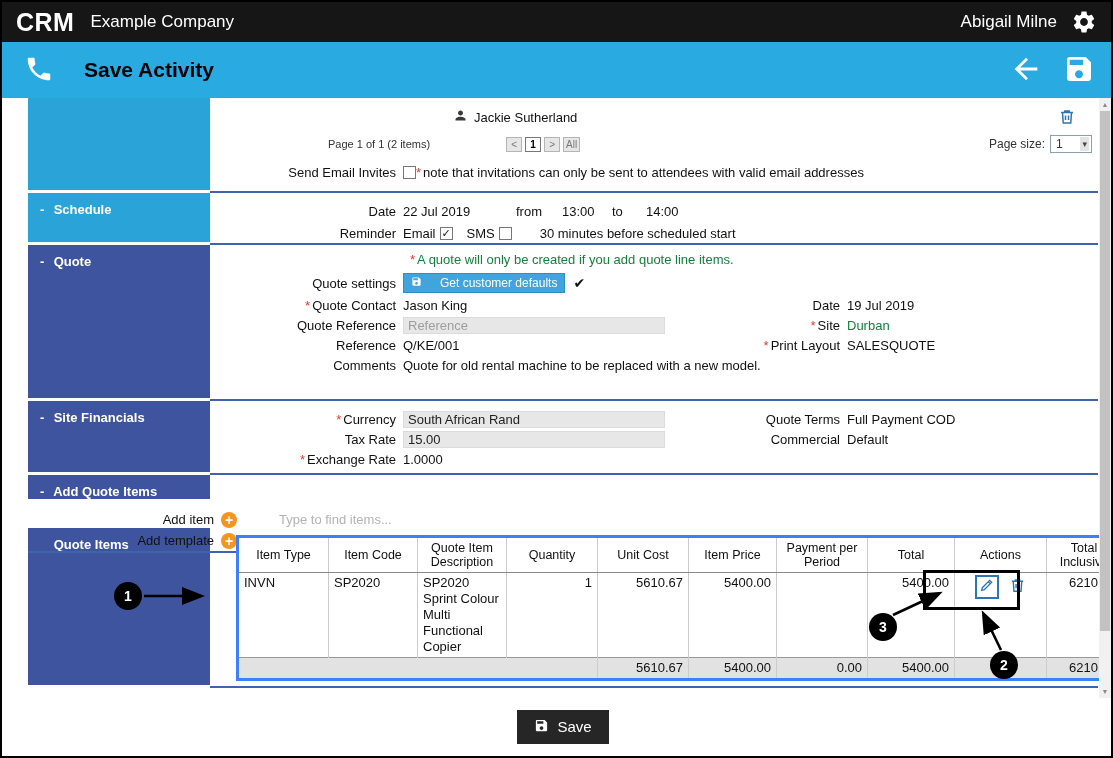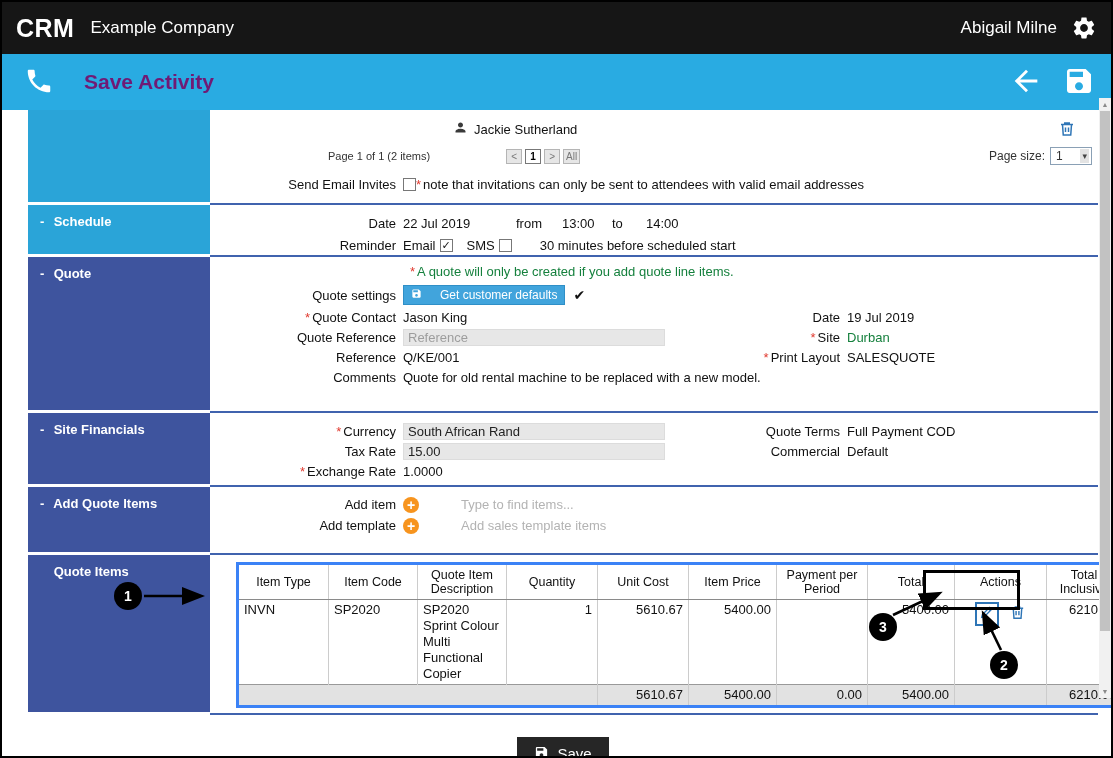--- a/index.html
+++ b/index.html
@@ -1,27 +1,27 @@
 <!DOCTYPE html>
 <html><head>
 <meta charset="utf-8">
 <style>
   * { box-sizing: border-box; margin: 0; padding: 0; }
   html,body { width:1113px; height:758px; }
   body { font-family:"Liberation Sans","DejaVu Sans",sans-serif; font-size:13px; color:#111; }
   .app { position:relative; width:1113px; height:758px; border:2px solid #000; background:#fff; overflow:hidden; }
 
   
-  .topbar { height:52px; background:#161616; color:#fff; display:flex; align-items:center; padding:0 14px; }
+  .topbar { height:40px; background:#161616; color:#fff; display:flex; align-items:center; padding:0 14px; }
   .logo { font-size:25px; font-weight:900; letter-spacing:.5px; margin-right:16px; }
   .company { font-size:17px; }
   .user { margin-left:auto; font-size:17px; margin-right:14px; }
   .gear svg { display:block; }
 
-  .actbar { height:56px; background:#29abe2; color:#701a75; display:flex; align-items:center; padding:0 16px; }
+  .actbar { height:56px; background:#29abe2; color:#000000; display:flex; align-items:center; padding:0 16px; }
   .actbar .phone { margin-left:6px; }
   .acttitle { font-size:21px; font-weight:bold; margin-left:30px; }
   .actions-right { margin-left:auto; display:flex; align-items:center; gap:20px; }
   .iconbtn { background:none; border:none; cursor:pointer; padding:0; display:flex; }
 
   
   .main { margin-right:13px;padding-left:26px; }
   .sec { display:flex; }
   .side { width:182px; flex:none; color:#fff; font-size:13px; font-weight:bold;
           padding:9px 0 0 12px; border-bottom:3px solid #fff; }
@@ -278,21 +278,21 @@
           <span class="lblcol2">Commercial</span>
           <span>Default</span>
         </div>
         <div class="fieldrow">
           <span class="lblcol"><span class="req">*</span><span>Exchange Rate</span></span>
           <span>1.0000</span>
         </div>
       </div>
     </section>
 
-    <section class="sec" style="height:68px;">
+    <section class="sec" style="height:53px;flex-direction:column;">
       <aside class="side indigo">
         <span class="dash">-</span>
         <span>Add Quote Items</span>
       </aside>
       <div class="bodyc" style="padding-top:7px;">
         <div class="fieldrow" style="min-height:21px;">
           <span class="lblcol">Add item</span>
           <span class="plus"></span>
           <input class="finditem" placeholder="Type to find items..." style="">
         </div>

